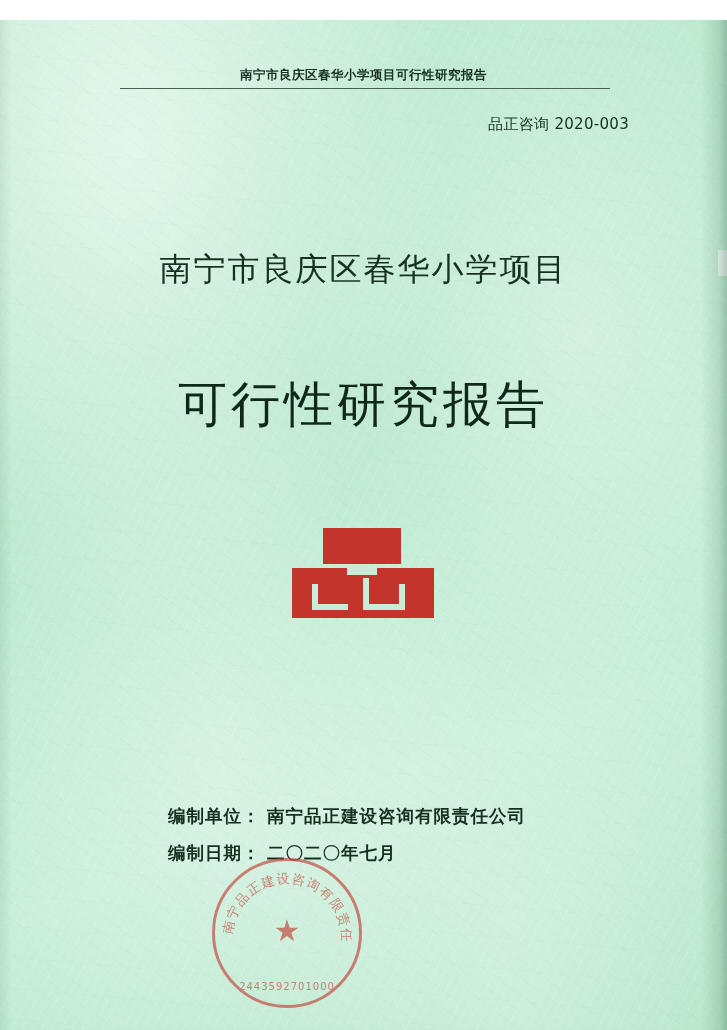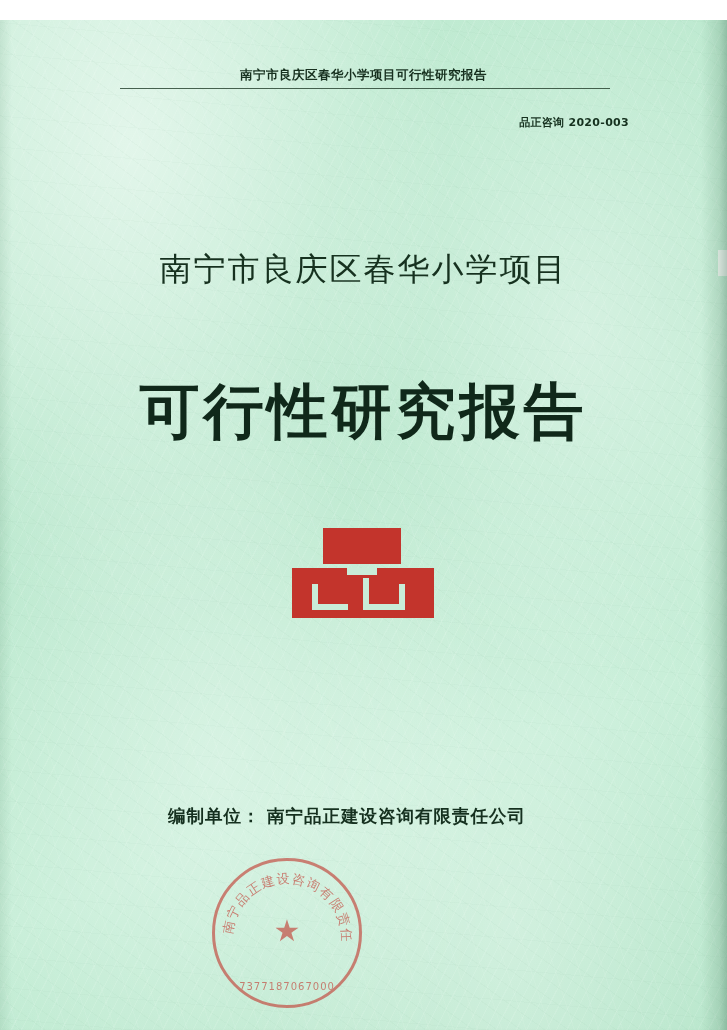--- a/index.html
+++ b/index.html
@@ -91,46 +91,46 @@
     width: 490px;
     height: 1px;
     background: #2c4634;
     opacity: .85;
   }
 
   .doc-code {
     position: absolute;
     right: 98px;
     top: 95px;
-    font-size: 11px;
-    font-weight: 700;
+    font-size: 15px;
+    font-weight: 400;
     color: #15301e;
     letter-spacing: .3px;
   }
 
   
   .project-title {
     position: absolute;
     left: 0; top: 228px;
     width: 727px;
     text-align: center;
     font-size: 32px;
     letter-spacing: 2px;
     color: #16311f;
     font-weight: 500;
   }
   .main-title {
     position: absolute;
     left: 0; top: 352px;
     width: 727px;
     text-align: center;
-    font-size: 60px;
+    font-size: 49px;
     letter-spacing: 4px;
     color: #10281a;
-    font-weight: 700;
+    font-weight: 400;
   }
 
   
   .logo {
     position: absolute;
     left: 292px;
     top: 508px;
     width: 142px;
     height: 90px;
   }
@@ -247,34 +247,38 @@
     <div class="notch-top"></div>
     <div class="cut1"></div>
     <div class="cut2"></div>
     <div class="cut3"></div>
   </div>
 
   <div class="info">
     <div class="info-row">
       <span class="info-label">编制单位：</span>
       <span class="info-value">南宁品正建设咨询有限责任公司</span>
+    </div>
+    <div class="info-row">
+      <span class="info-label">编制日期：</span>
+      <span class="info-value">二〇二〇年七月</span>
     </div>
   </div>
 
   <div class="seal">
     <div class="ring"></div>
     <svg class="arc-text" viewBox="0 0 150 150">
       <defs>
         <path id="arcpath" d="M 20,80 A 55,55 0 0 1 130,80" fill="none"></path>
       </defs>
       <text fill="#c23a30" font-size="13" font-family="DejaVu Sans, sans-serif" letter-spacing="1.5">
         <textPath href="#arcpath" startOffset="2%">南宁品正建设咨询有限责任公司</textPath>
       </text>
     </svg>
     <div class="star">★</div>
-    <div class="bottom-text">7377187067000</div>
+    <div class="bottom-text">2443592701000</div>
   </div>
 
   <div class="white-notch"></div>
   <div class="edge-shadow-left"></div>
   <div class="edge-shadow-right"></div>
   <div class="edge-shadow-bottom"></div>
 </div>
 
 </body></html>

